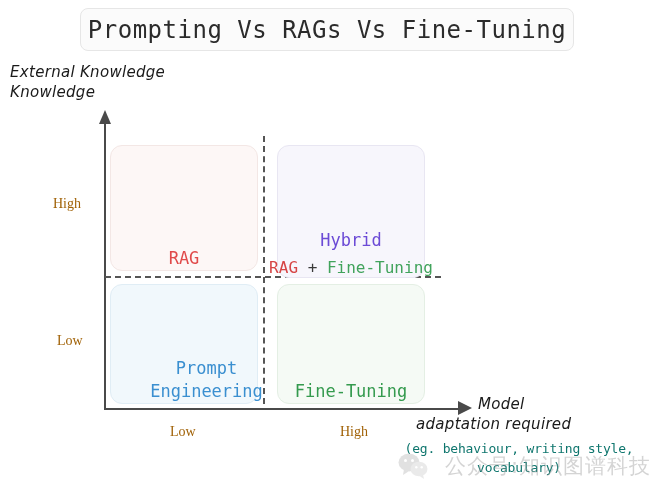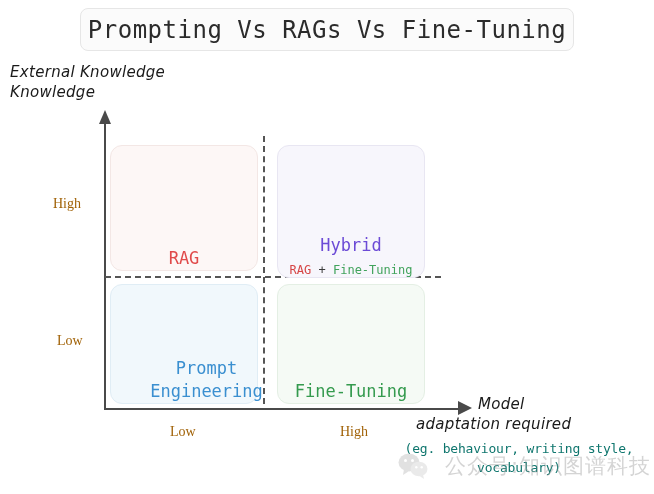--- a/index.html
+++ b/index.html
@@ -195,21 +195,21 @@
     white-space: pre-line;
   }
   .label-rag    { color: #e04a4a; }
   .label-hybrid { color: #6c4bd6; }
   .label-prompt { color: #3a8fd0; }
   .label-ft     { color: #349a4e; }
 
   .card-sub {
     margin-top: 6px;
     font-family: "DejaVu Sans Mono", monospace;
-    font-size: 12px;
+    font-size: 16px;
     white-space: nowrap;
   }
   .sub-rag  { color: #d64545; }
   .sub-plus { color: #3a3a3a; }
   .sub-ft   { color: #41a35c; }
 
   
   .watermark {
     position: absolute;
     left: 398px;

